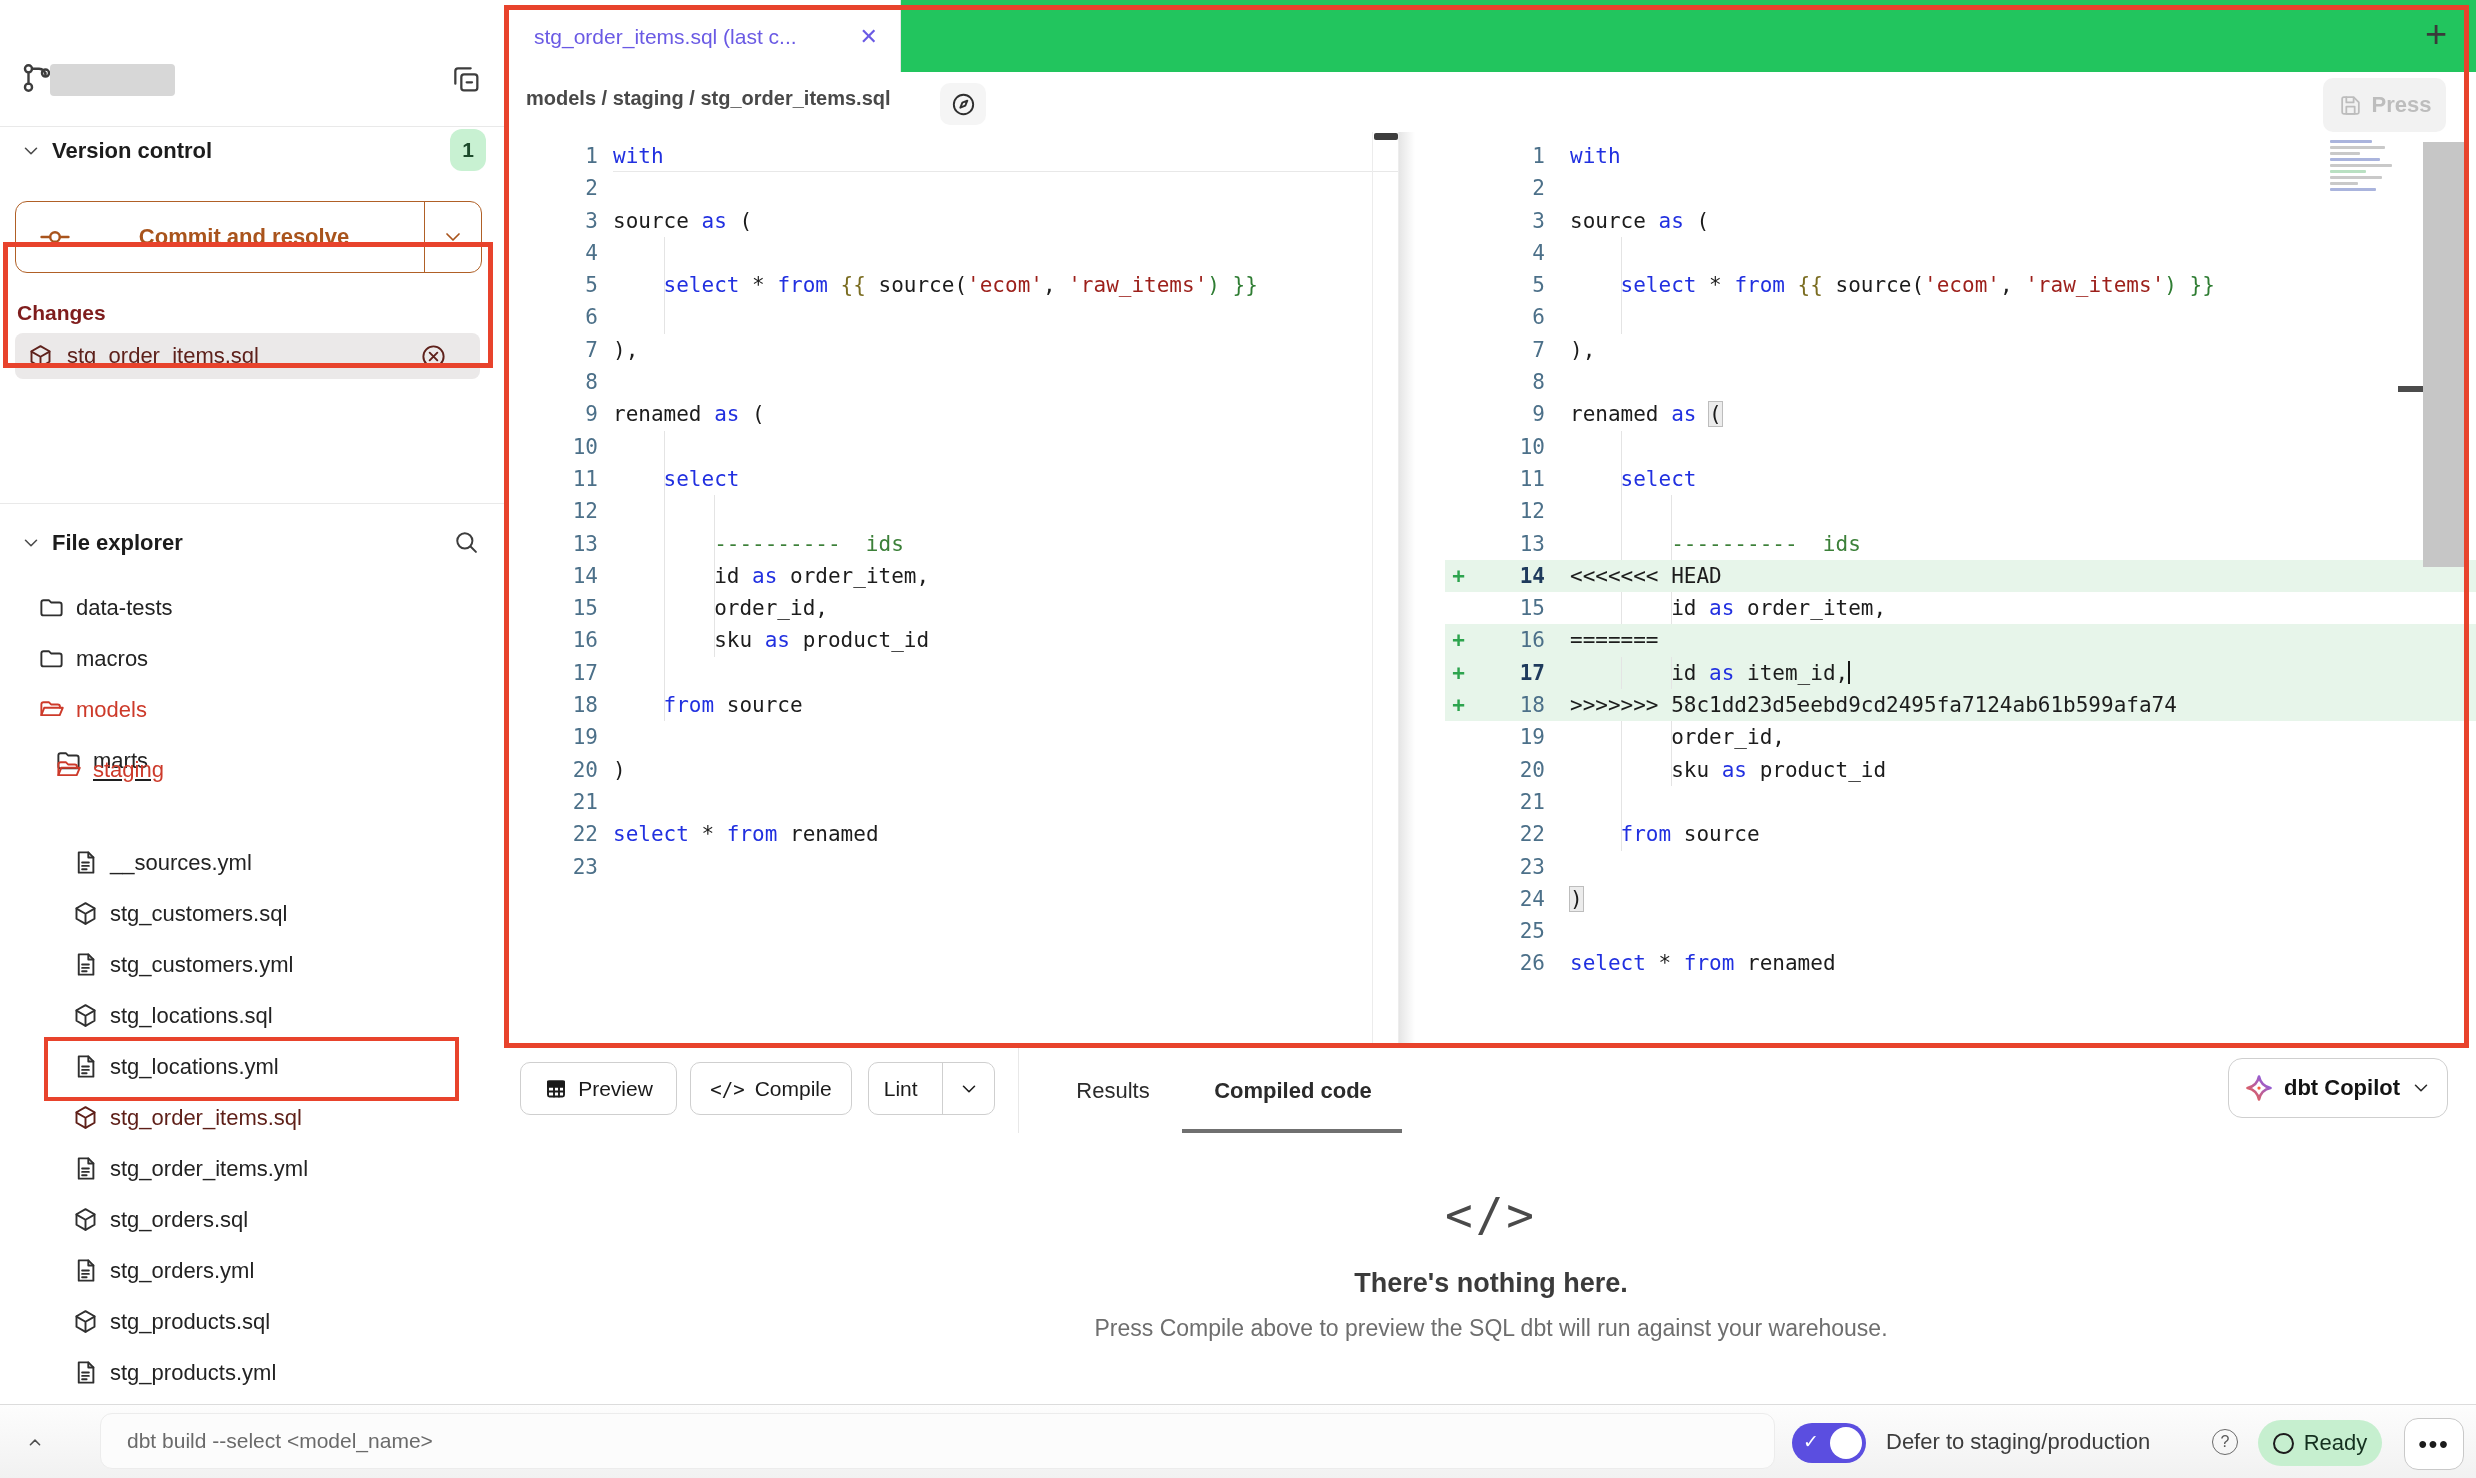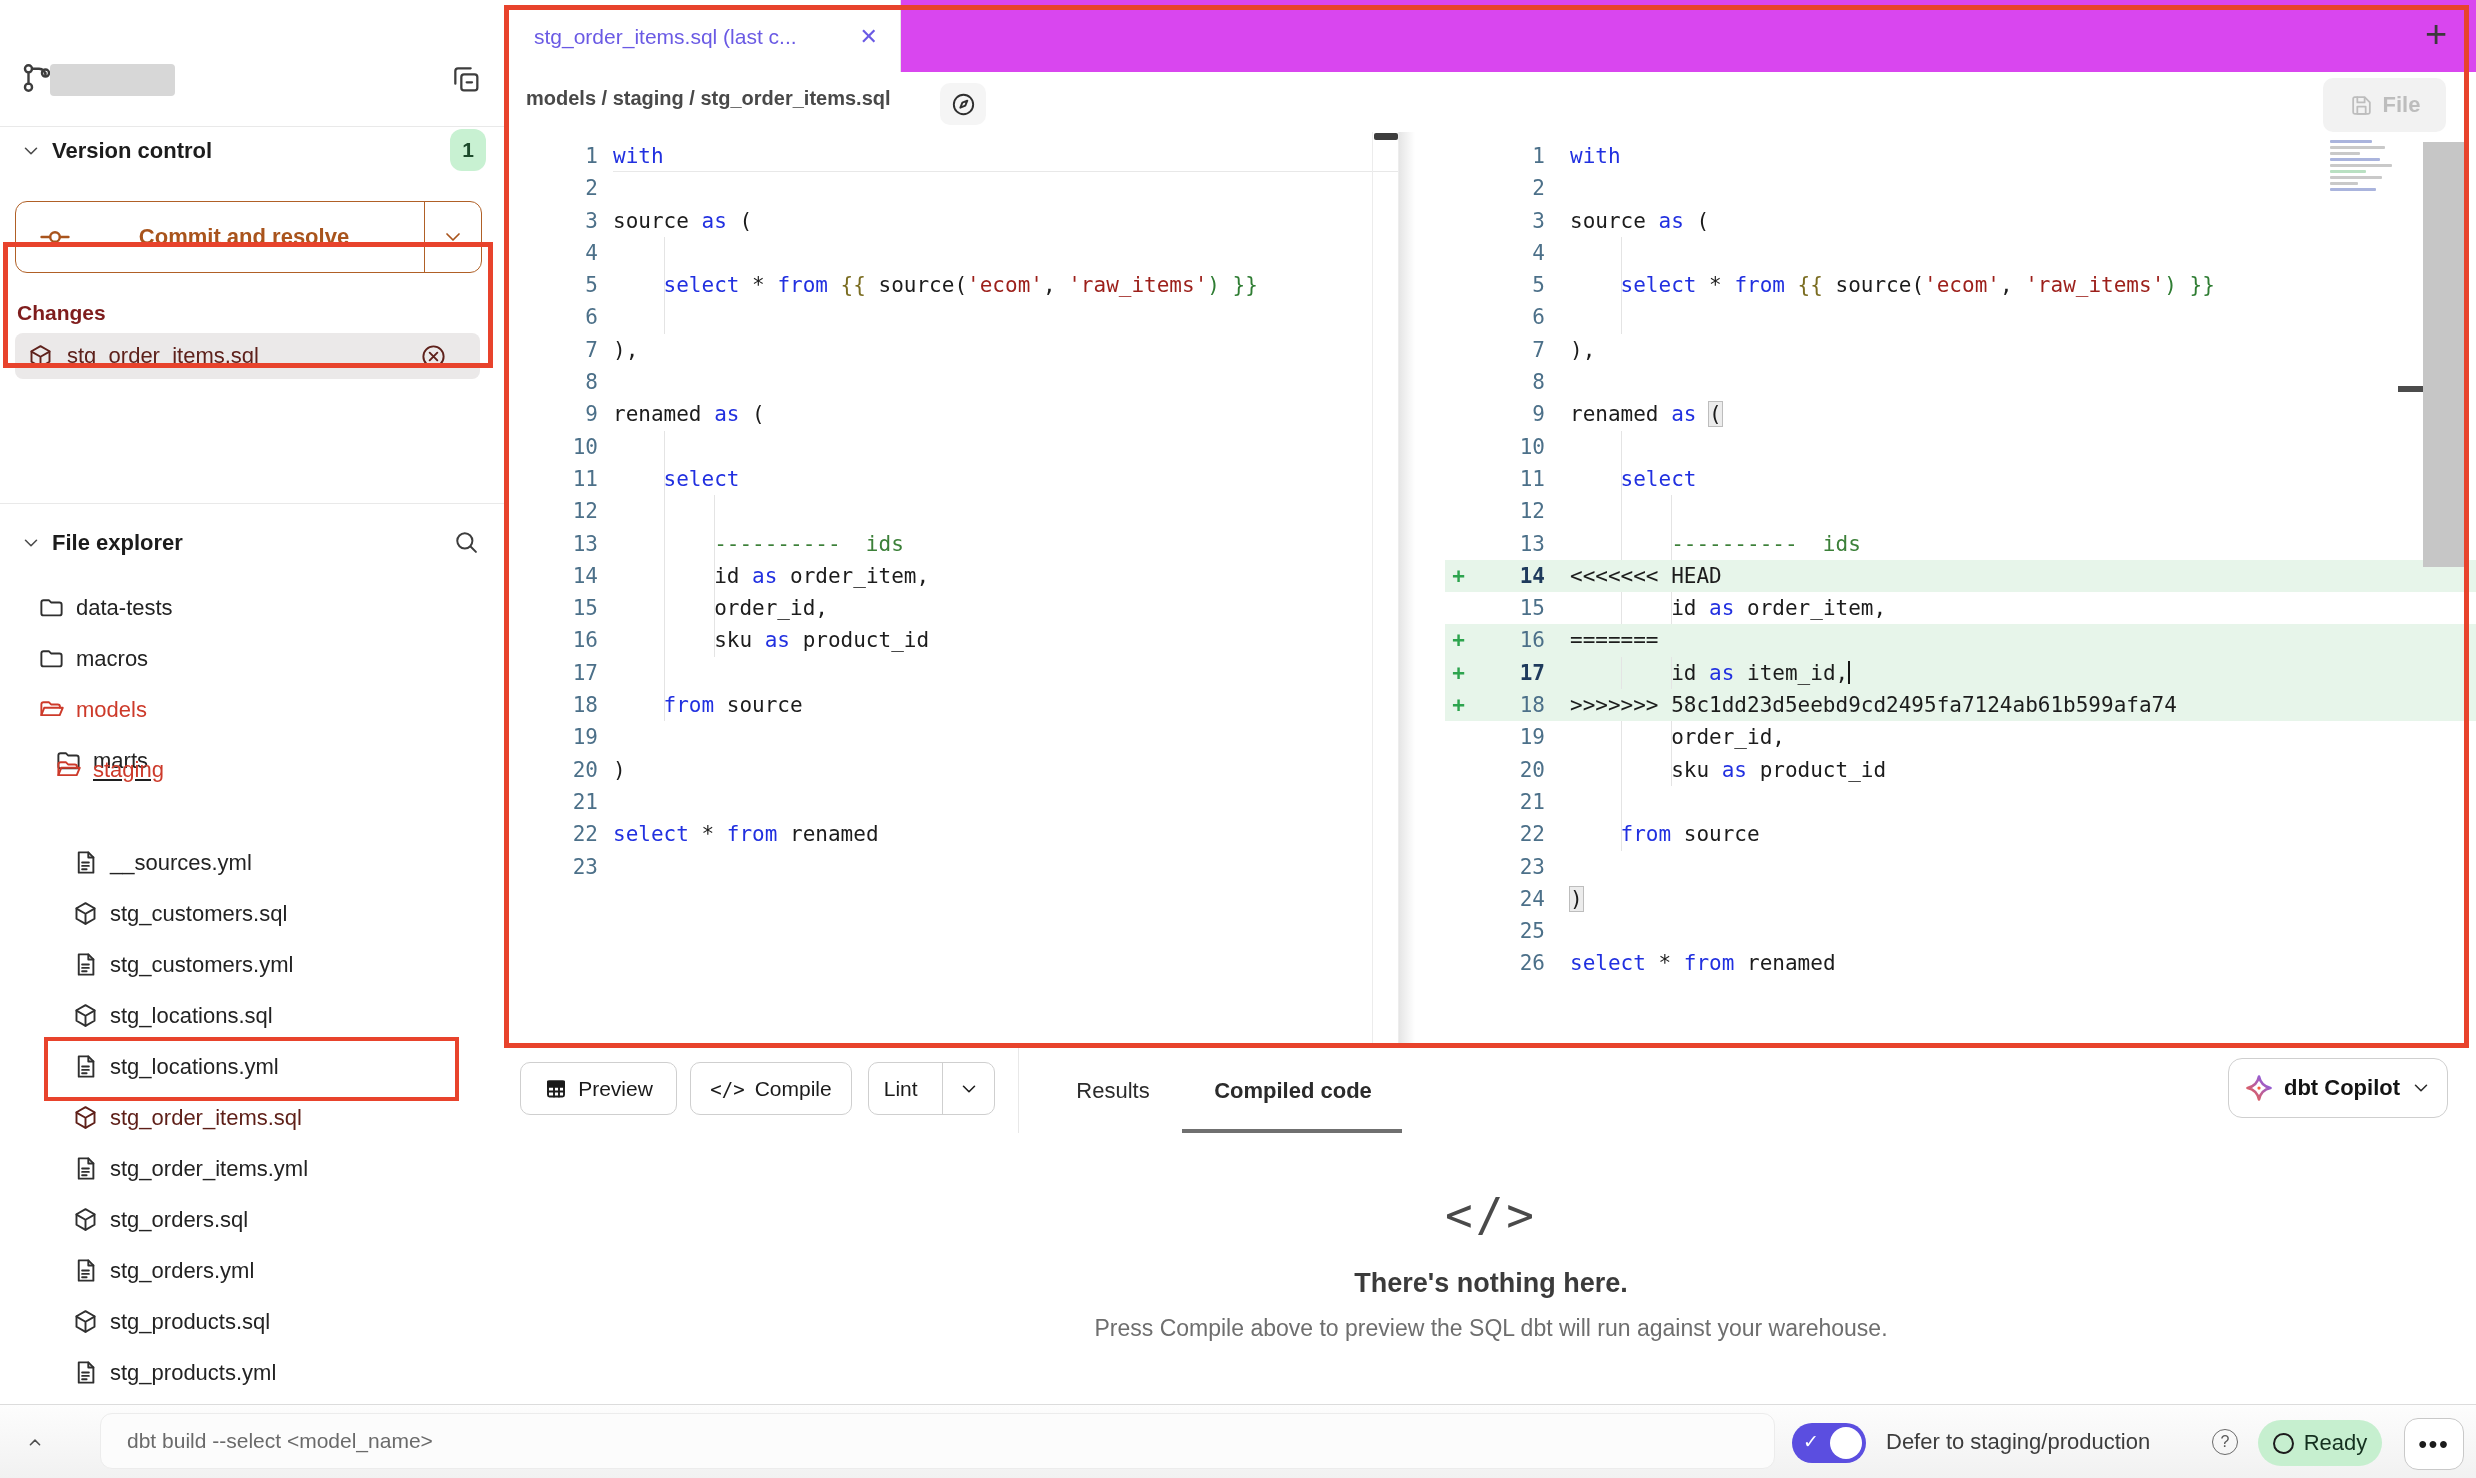--- a/index.html
+++ b/index.html
@@ -39,21 +39,21 @@
   .tree{position:absolute;left:0;top:0;width:100%;}
   .tree-row{position:absolute;left:0;width:100%;height:51px;display:flex;align-items:center;cursor:pointer;}
   .tree-row .icon{width:27px;height:27px;color:#2f2f2f;}
   .tree-label{margin-left:11px;font-size:22px;color:#232323;}
   .tree-row.red .icon,.tree-row.red .tree-label{color:#cd3a2a;}
   .tree-row.activefile .icon,.tree-row.activefile .tree-label{color:#5e1f18;}
   .active-bg{position:absolute;left:55px;right:56px;top:4px;bottom:4px;background:#eae8e8;border-radius:8px;}
   .tree-row>*{position:relative;}
   
   #main{position:absolute;left:506px;top:0;width:1970px;height:1404px;background:#fff;}
-  .tabbar{position:absolute;left:0;top:0;width:100%;height:72px;background:#d946ef;
+  .tabbar{position:absolute;left:0;top:0;width:100%;height:72px;background:#22c55e;
           border-bottom:1px solid #e6e6e6;}
   .tab-active{position:absolute;left:0;top:0;width:395px;height:73px;background:#fff;
               border-right:1px solid #e6e6e6;display:flex;align-items:center;
               padding:0 22px 0 28px;box-sizing:border-box;cursor:pointer;}
   .tab-title{font-size:21px;color:#6a5ae4;flex:1;white-space:nowrap;overflow:hidden;}
   .tab-close{font-size:22px;color:#6a5ae4;margin-left:8px;cursor:pointer;}
   .newtab{position:absolute;right:18px;top:10px;width:44px;height:48px;display:flex;align-items:center;
           justify-content:center;font-size:38px;font-weight:300;color:#3a3a3a;cursor:pointer;}
   .crumbrow{position:absolute;left:0;top:72px;width:100%;height:60px;background:#fff;}
   .breadcrumb{position:absolute;left:20px;top:15px;font-size:20px;color:#494949;font-weight:bold;}
@@ -419,21 +419,21 @@
         </span>
       </span>
       <div class="save-btn">
         <span class="icon" style="width:25px;height:25px;">
           <svg viewBox="0 0 24 24">
               <path d="M4 5.5A1.5 1.5 0 0 1 5.5 4H15l5 5v9.5a1.5 1.5 0 0 1-1.5 1.5h-13A1.5 1.5 0 0 1 4 18.5z"></path>
               <path d="M8 4v5h7V4.5"></path>
               <rect x="8" y="13" width="8" height="7"></rect>
             </svg>
         </span>
-        <span>File</span>
+        <span>Press</span>
       </div>
     </div>
 
     <div class="editor">
       <div class="pane" id="pane-left">
         <div class="code-lines" id="left-lines">
             <div class="line uline"><span class="num">1</span><span class="code"><span class="seg-k">with</span></span></div>
             <div class="line"><span class="num">2</span><span class="code"></span></div>
             <div class="line"><span class="num">3</span><span class="code"><span class="seg-p">source </span><span class="seg-k">as</span><span class="seg-p"> (</span></span></div>
             <div class="line"><span class="num">4</span><span class="code"><span class="guide" style="left: 4ch;"></span></span></div>

